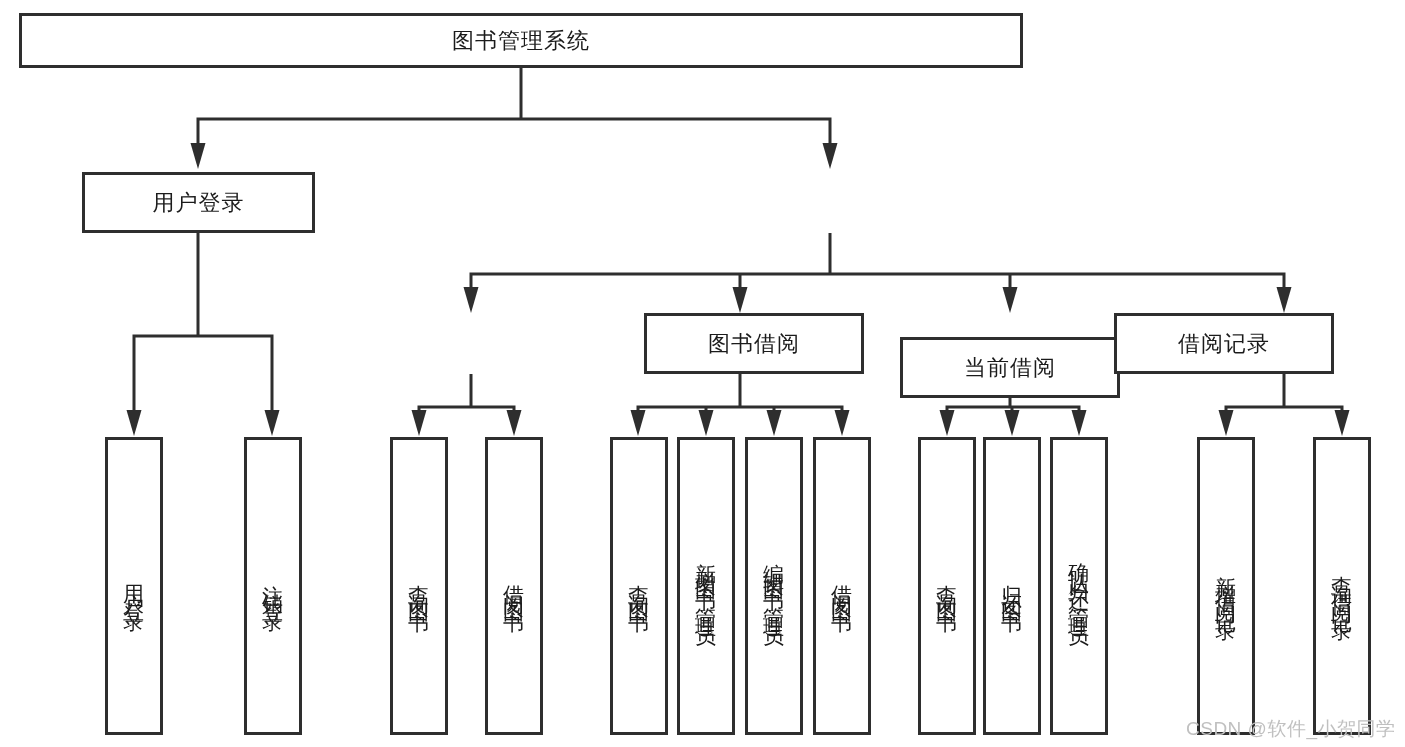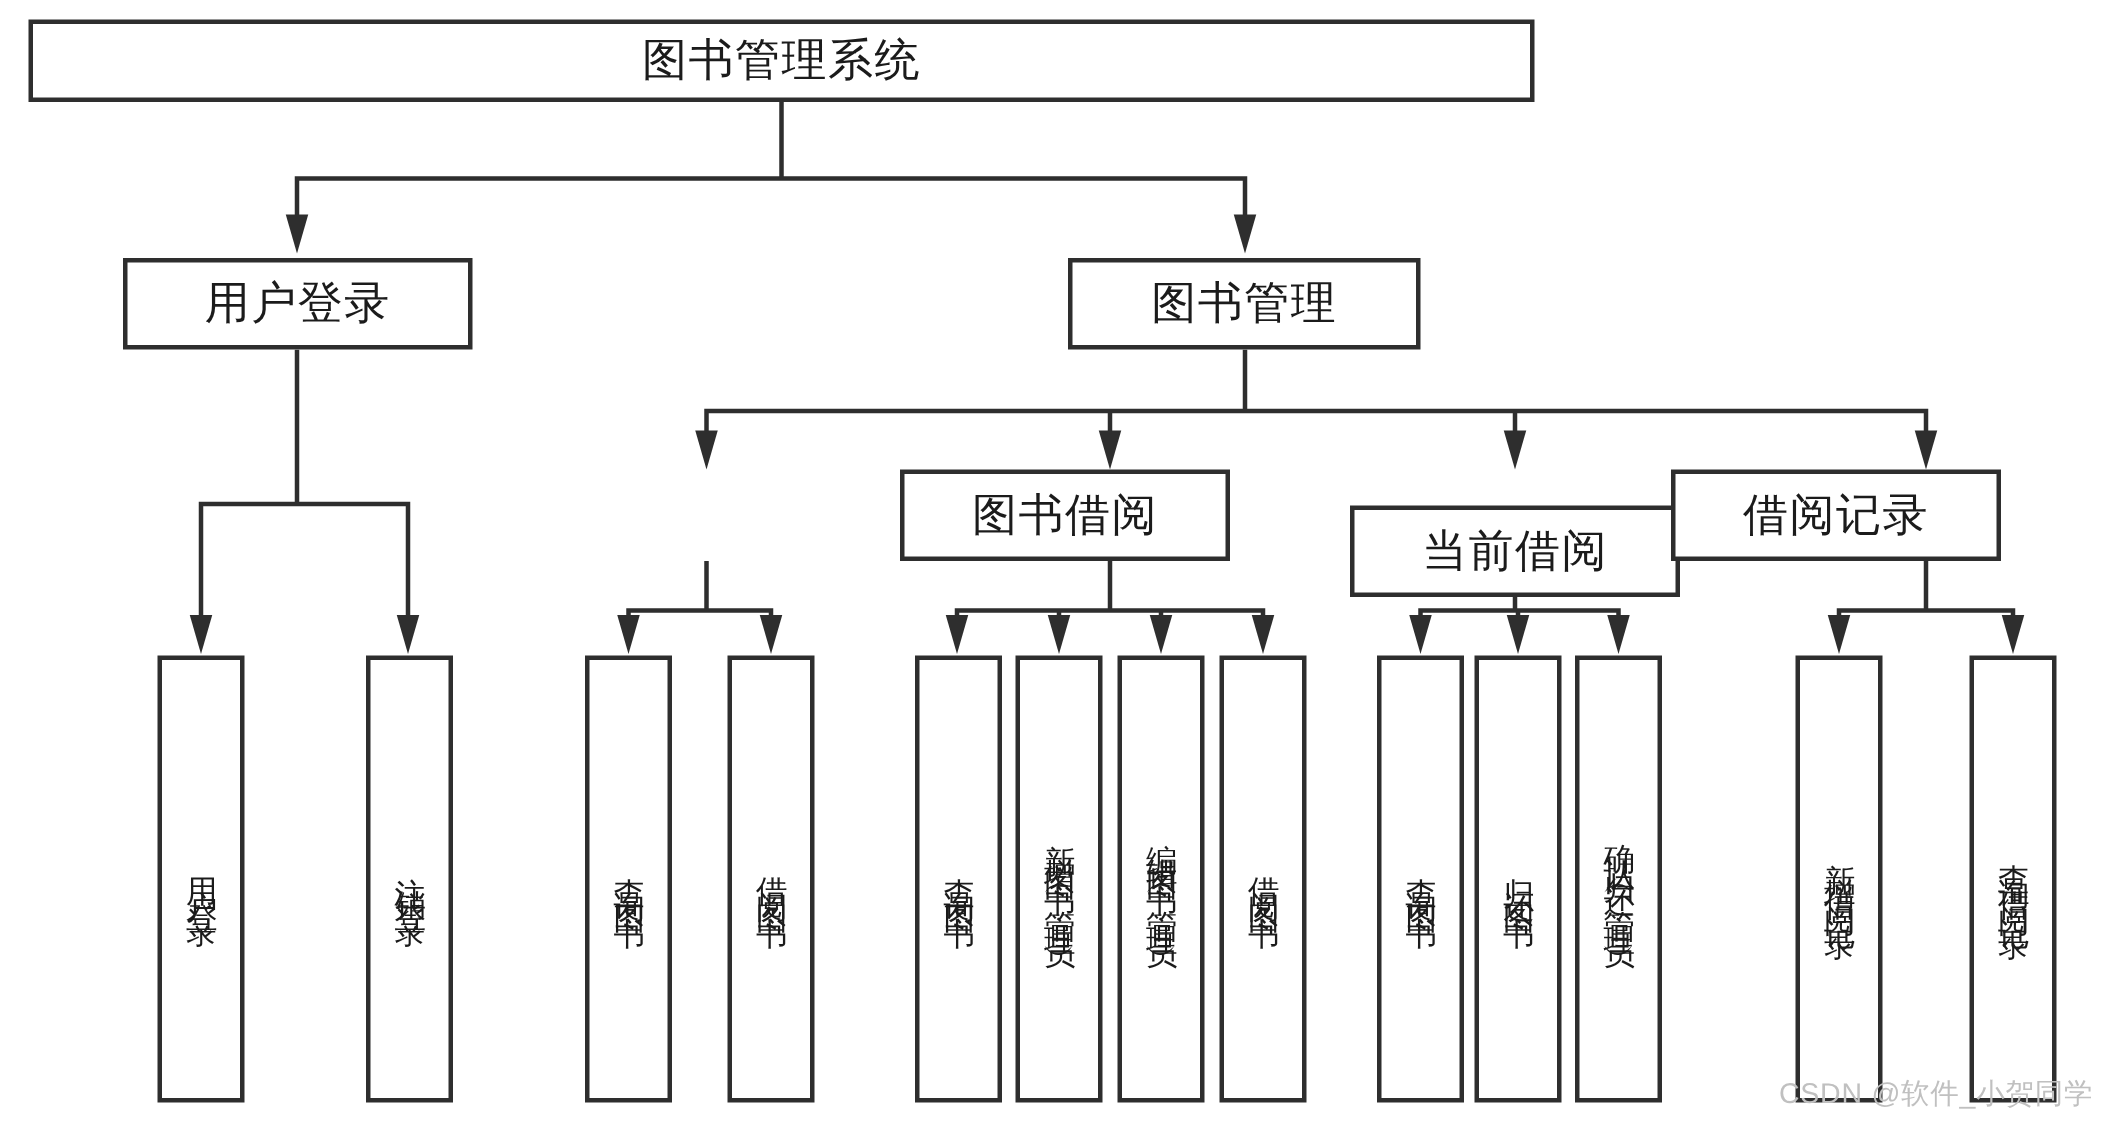--- a/index.html
+++ b/index.html
@@ -24,40 +24,40 @@
   }
   .node {
     position: absolute;
     box-sizing: border-box;
     border: 3px solid #2e2e2e;
     background: #ffffff;
     color: #1b1b1b;
     display: flex;
     align-items: center;
     justify-content: center;
-    font-size: 30px;
+    font-size: 22px;
     letter-spacing: 1px;
     white-space: nowrap;
     z-index: 2;
   }
   .leaf {
     writing-mode: vertical-rl;
     text-orientation: mixed;
     font-size: 21px;
     letter-spacing: 9px;
     white-space: normal;
     line-height: 1;
   }
   
   .n-root   { left: 19px;  top: 13px;  width: 1004px; height: 55px; }
   .n-ulogin { left: 82px;  top: 172px; width: 233px;  height: 61px; }
   .n-bmgmt  { left: 712px; top: 172px; width: 235px;  height: 61px; }
   .n-l3     { top: 313px; width: 220px; height: 61px; }
   .n-nbr    { left: 361px; }
-  .n-bb     { left: 600px; }
+  .n-bb     { left: 644px; }
   .n-cb     { left: 900px; margin-top: 24px; }
   .n-br     { left: 1114px; }
   
   .leaf { top: 437px; width: 58px; height: 298px; }
   .lf-1  { left: 105px; }
   .lf-2  { left: 244px; }
   .lf-3  { left: 390px; }
   .lf-4  { left: 485px; }
   .lf-5  { left: 610px; }
   .lf-6  { left: 677px; }
@@ -113,21 +113,20 @@
       <polygon points="1004.5,410 1019.5,410 1012,436"></polygon>
       <polygon points="1071.5,410 1086.5,410 1079,436"></polygon>
       <polygon points="1218.5,410 1233.5,410 1226,436"></polygon>
       <polygon points="1334.5,410 1349.5,410 1342,436"></polygon>
     </g>
   </svg>
 
   <div class="node n-root">图书管理系统</div>
 
   <div class="node n-ulogin">用户登录</div>
-  <div class="node n-bmgmt">图书管理</div>
 
   <div class="node n-l3 n-bb">图书借阅</div>
   <div class="node n-l3 n-cb">当前借阅</div>
   <div class="node n-l3 n-br">借阅记录</div>
 
   <div class="node leaf lf-1">用户登录</div>
   <div class="node leaf lf-2">注销登录</div>
 
   <div class="node leaf lf-3">查询图书</div>
   <div class="node leaf lf-4">借阅图书</div>

